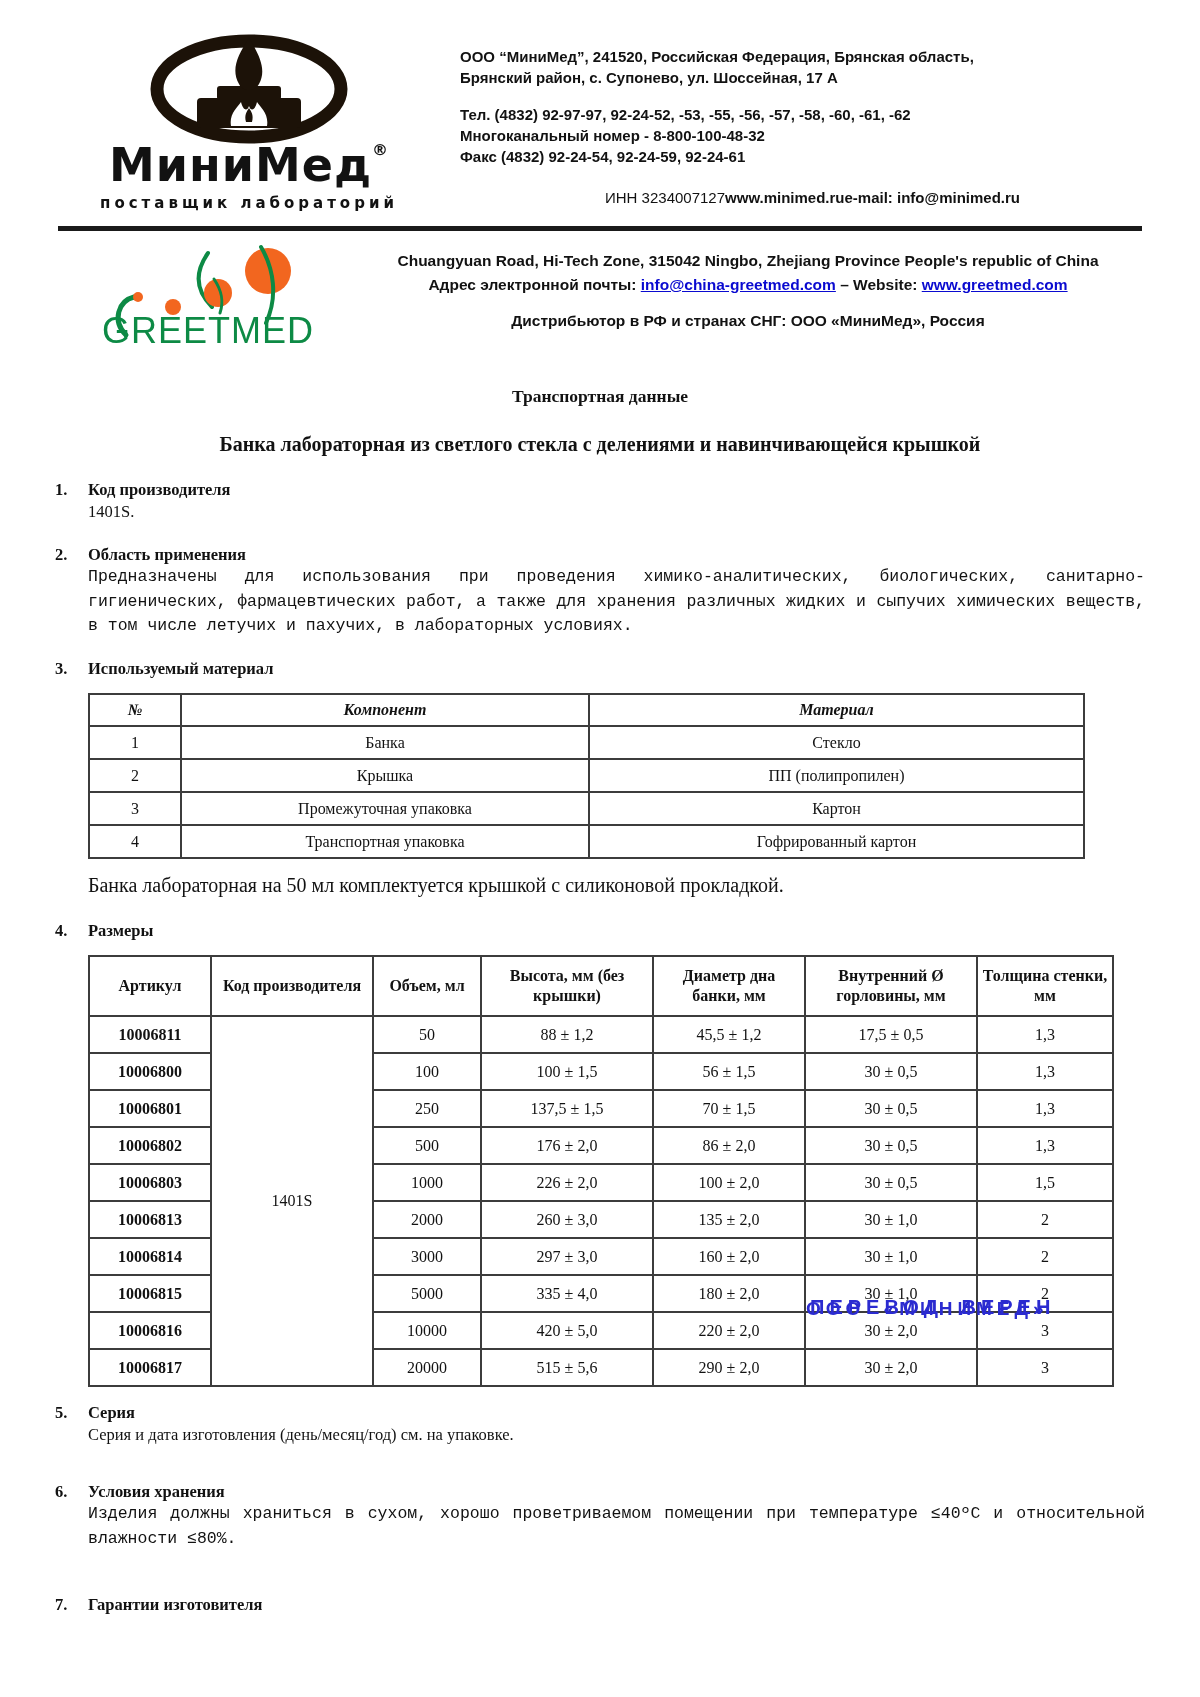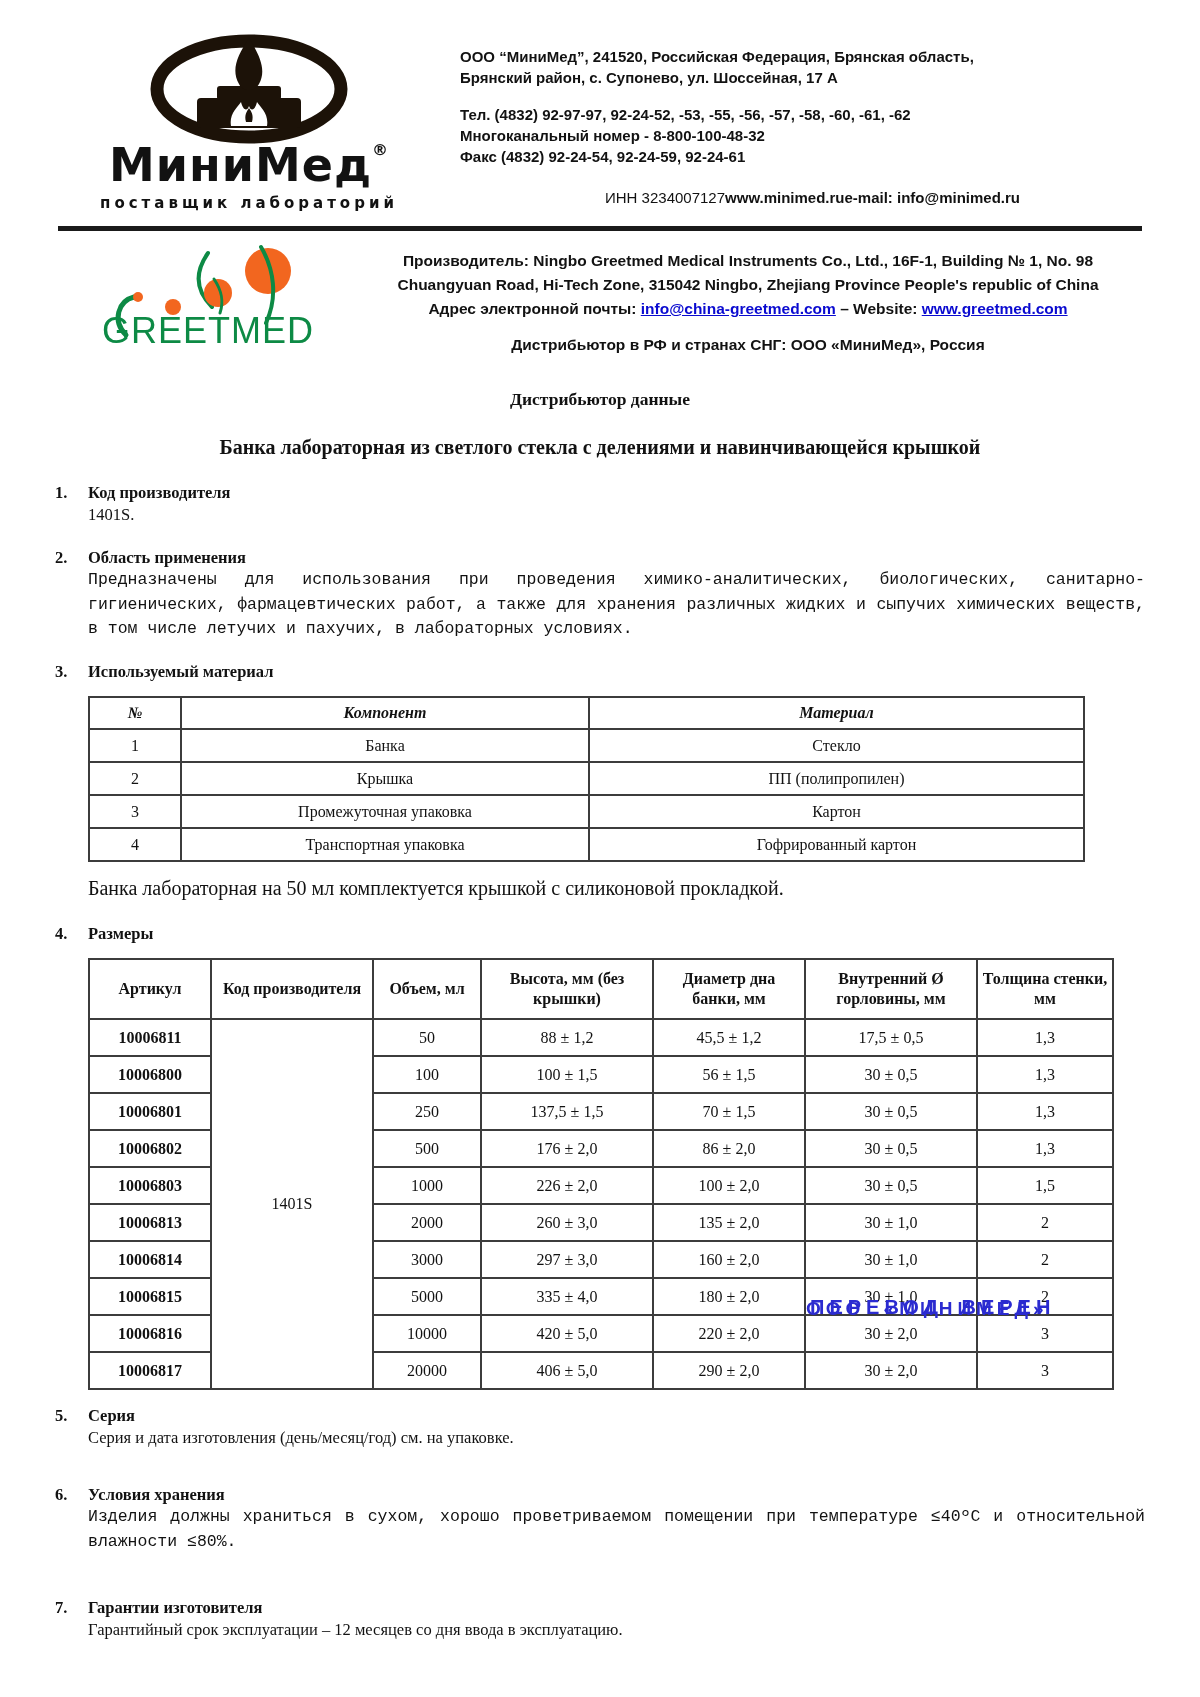--- a/index.html
+++ b/index.html
@@ -137,30 +137,29 @@
         <path d="M118,44 C126,56 128,66 124,78" fill="none" stroke="#0d8a45" stroke-width="3" stroke-linecap="round"></path>
         <circle cx="172" cy="36" r="23" fill="#f2661f"></circle>
         <path d="M165,12 C178,34 182,62 170,88" fill="none" stroke="#0d8a45" stroke-width="4" stroke-linecap="round"></path>
         <circle cx="77" cy="72" r="8" fill="#f2661f"></circle>
         <path d="M30,100 C16,86 22,66 38,62" fill="none" stroke="#0d8a45" stroke-width="5" stroke-linecap="round"></path>
         <circle cx="42" cy="62" r="5" fill="#f2661f"></circle>
         <text x="6" y="108" font-family="Liberation Sans, sans-serif" font-size="36" letter-spacing="1" fill="#0d8a45">GREETMED</text>
       </svg>
     </div>
     <div class="mfr-text">
-      <div>Производитель: Ningbo Greetmed Medical Instruments Co., Ltd., 16F-1, Building № 1, No. 98</div>
       <div>Chuangyuan Road, Hi-Tech Zone, 315042 Ningbo, Zhejiang Province People's republic of China</div>
       <div>
         <span>Адрес электронной почты: </span><a class="mfr-link">info@china-greetmed.com</a><span> – Website: </span><a class="mfr-link">www.greetmed.com</a>
       </div>
       <div class="mfr-distrib">Дистрибьютор в РФ и странах СНГ: ООО «МиниМед», Россия</div>
     </div>
   </div>
 
-  <div class="doc-heading">Дистрибьютор данные</div>
+  <div class="doc-heading">Транспортная данные</div>
   <div class="doc-title">Банка лабораторная из светлого стекла с делениями и навинчивающейся крышкой</div>
 
   <div class="section mt26">
     <div class="sec-head">
         <span class="sec-num">1.</span>
         <span>Код производителя</span>
       </div>
     <div class="sec-body">1401S.</div>
   </div>
 
@@ -298,21 +297,21 @@
       <td class="art">10006816</td>
       <td>10000</td>
       <td>420 ± 5,0</td>
       <td>220 ± 2,0</td>
       <td>30 ± 2,0</td>
       <td>3</td>
     </tr>
     <tr>
       <td class="art">10006817</td>
       <td>20000</td>
-      <td>406 ± 5,0</td>
+      <td>515 ± 5,6</td>
       <td>290 ± 2,0</td>
       <td>30 ± 2,0</td>
       <td>3</td>
     </tr>
   </tbody>
     </table>
 
   <div class="section mt14" style="margin-top:16px;">
     <div class="sec-head">
         <span class="sec-num">5.</span>
@@ -327,19 +326,18 @@
         <span>Условия хранения</span>
       </div>
     <div class="sec-body justify">Изделия должны храниться в сухом, хорошо проветриваемом помещении при температуре ≤40ºС и относительной влажности ≤80%.</div>
   </div>
 
   <div class="section" style="margin-top:44px;">
     <div class="sec-head">
         <span class="sec-num">7.</span>
         <span>Гарантии изготовителя</span>
       </div>
-    <div class="sec-body">Гарантийный срок эксплуатации – 12 месяцев со дня ввода в эксплуатацию.</div>
   </div>
 
   <div class="stamp stamp1">ООО «МИНИМЕД»</div>
   <div class="stamp stamp2">ПЕРЕВОД ВЕРЕН</div>
 
 </div>
 
 </body></html>

